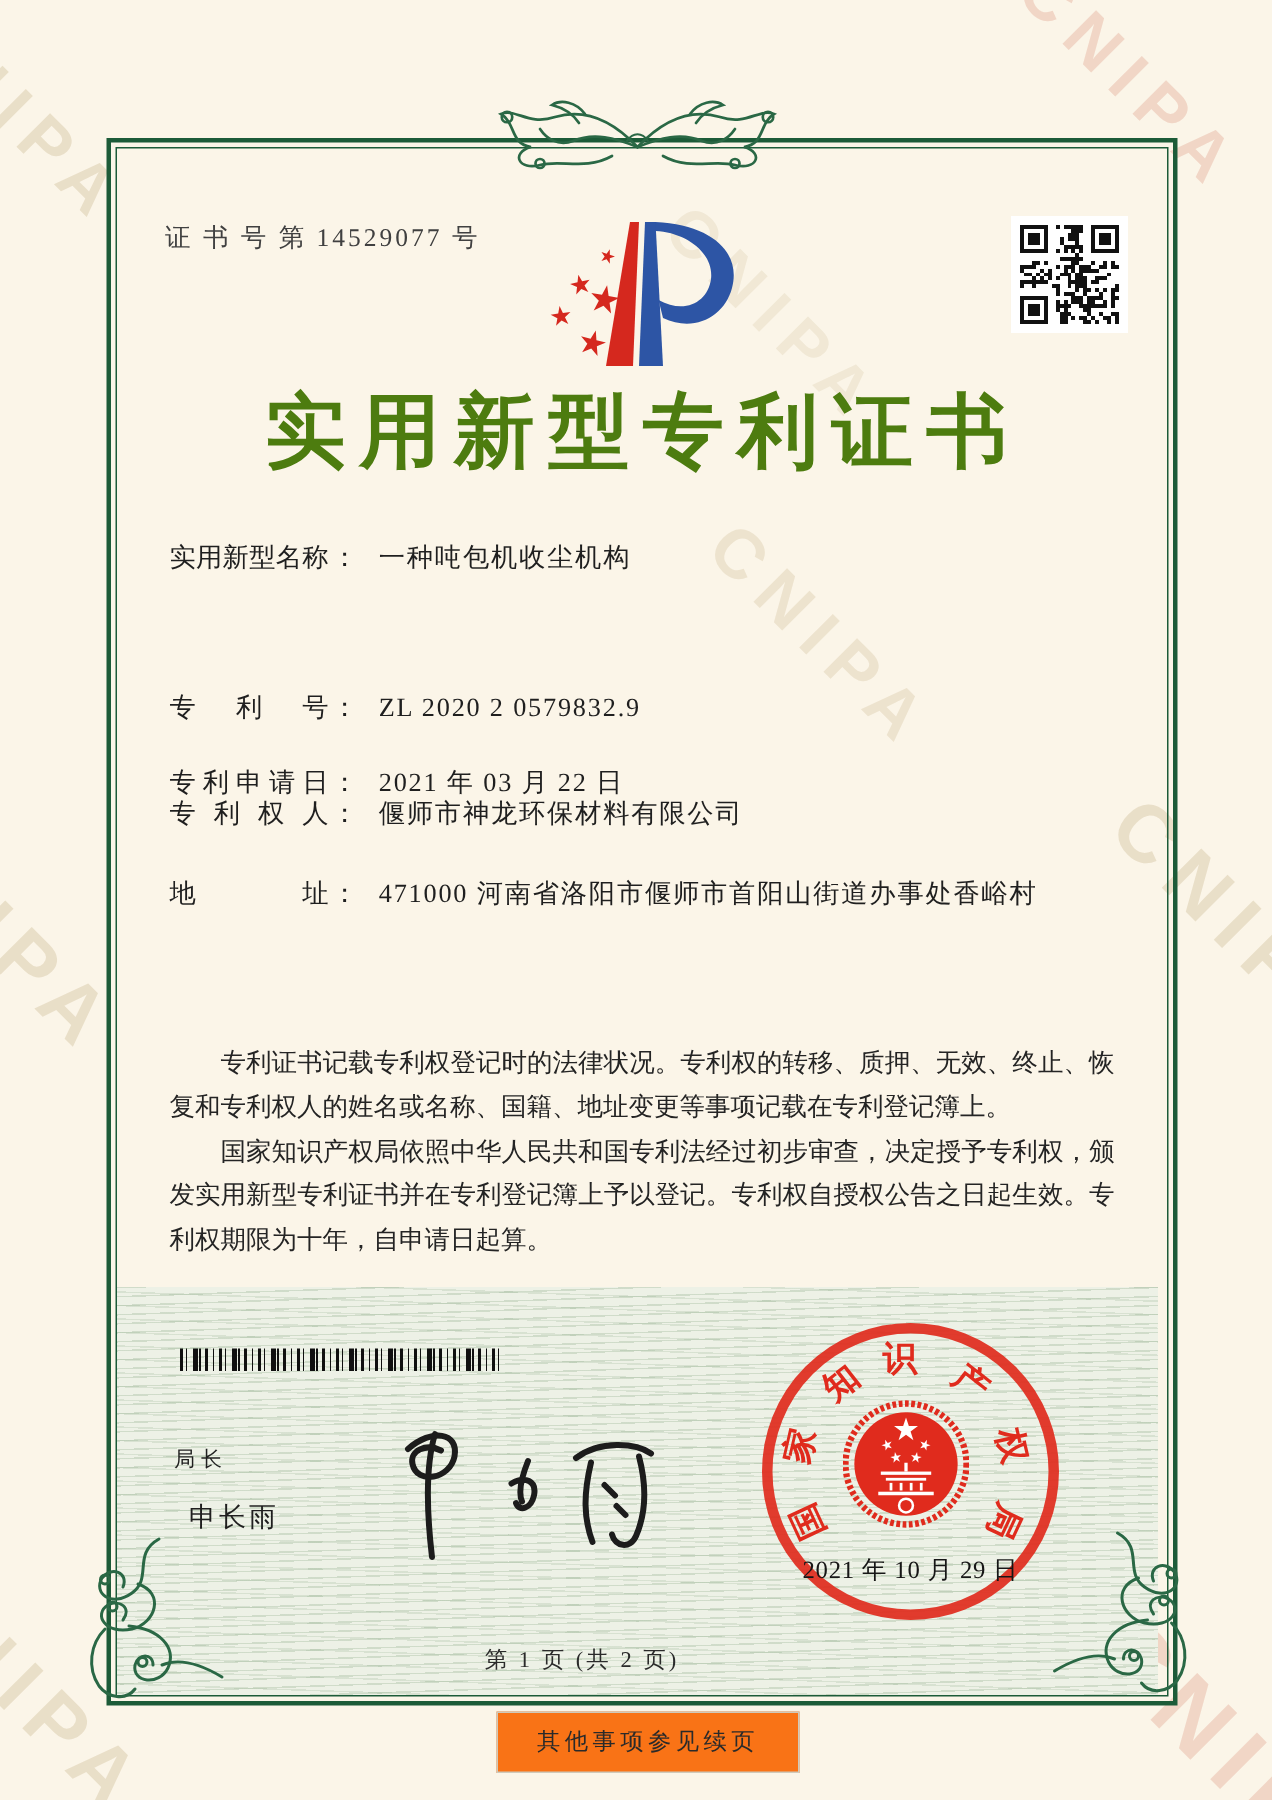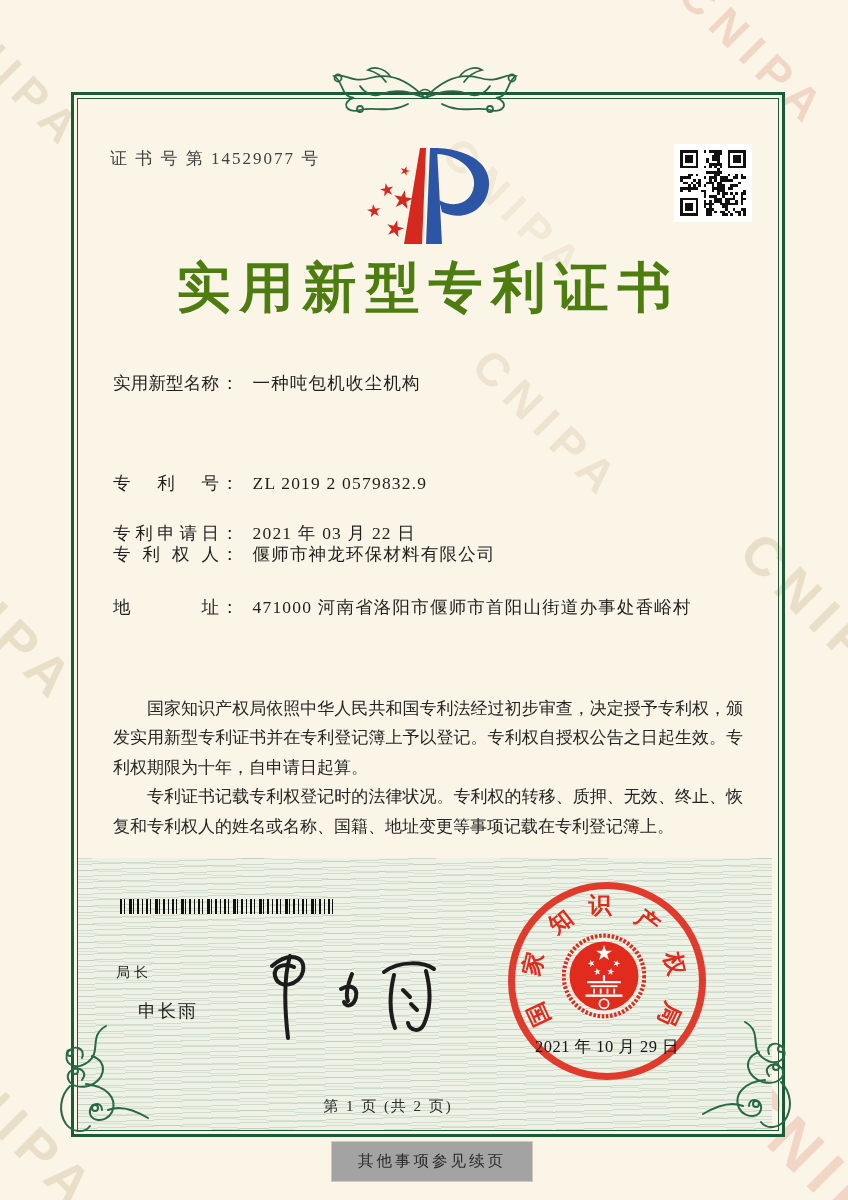--- a/index.html
+++ b/index.html
@@ -45,21 +45,21 @@
   .qr-pad{
     position:absolute; left:674px; top:144px; width:78px; height:78px;
     background:#fff; z-index:3;
   }
   .qr-pad svg{ position:absolute; left:6px; top:6px; }
   .title{
     position:absolute; left:0; top:252px; width:100%; text-align:center; z-index:3;
     font-size:54px; font-weight:bold; letter-spacing:9px; text-indent:9px; color:#4d7c0f;
   }
   
-  .row{ position:absolute; left:113px; z-index:3; font-size:17.5px; white-space:nowrap;margin-top:12px; }
+  .row{ position:absolute; left:113px; z-index:3; font-size:17.5px; white-space:nowrap; }
   .flabel{
     display:inline-block; width:106px; text-align:justify; text-align-last:justify;
     vertical-align:bottom;
   }
   .colon{ margin-left:2px; }
   .fvalue{ margin-left:14px; letter-spacing:1.2px; }
   .pair2{ margin-left:62px; }
   .pair2 .flabel{ width:auto; letter-spacing:2px; }
   
   .body-text{
@@ -72,21 +72,21 @@
     position:absolute; left:120px; top:899px; width:216px; height:15px; z-index:3;
     background:repeating-linear-gradient(90deg,
       #101010 0 2px, transparent 2px 4px,
       #101010 4px 5px, transparent 5px 9px,
       #101010 9px 12px, transparent 12px 13px,
       #101010 13px 14px, transparent 14px 17px,
       #101010 17px 19px, transparent 19px 22px,
       #101010 22px 23px, transparent 23px 26px);
   }
   .signer-title{ position:absolute; left:116px; top:964px; font-size:14px; letter-spacing:4px; z-index:3; }
-  .signer-name{ position:absolute; left:126px; top:999px; font-size:18px; letter-spacing:2px; z-index:3;margin-left:12px; }
+  .signer-name{ position:absolute; left:126px; top:999px; font-size:18px; letter-spacing:2px; z-index:3; }
   .signature{ position:absolute; left:248px; top:942px; width:210px; height:105px; z-index:3; }
   .seal{
     position:absolute; left:508px; top:882px; width:198px; height:198px; z-index:4;
   }
   .seal-ring{
     position:absolute; left:0; top:0; width:184px; height:184px;
     border:7px solid rgba(224,43,29,0.92); border-radius:50%;
   }
   .seal-char{
     position:absolute; font-size:23px; font-weight:bold; color:#e02b1d;
@@ -96,21 +96,21 @@
   .seal-date{
     position:absolute; left:508px; top:1036px; width:198px; text-align:center; z-index:5;
     font-size:16.5px; color:#161616; letter-spacing:0.5px; white-space:nowrap;
   }
   .page-info{
     position:absolute; left:0; top:1097px; width:776px; text-align:center; z-index:3;
     font-size:15px; letter-spacing:2px; color:#2b2b2b;
   }
   .cont-note{
     position:absolute; left:331px; top:1141px; z-index:3;
-    background:#a3a3a3; border:1px solid #cfcabb; padding:9px 26px;
+    background:#f97316; border:1px solid #cfcabb; padding:9px 26px;
     font-size:15.5px; letter-spacing:3px; color:#2a2a2a;
   }
 </style>
 </head>
 <body>
 
 <div class="page">
 
   <div class="wm" style="left:-38px; top:-12px; font-size:46px;">CNIPA</div>
   <div class="wm pink" style="left:706px; top:-34px; font-size:46px;">CNIPA</div>
@@ -478,35 +478,35 @@
         <rect x="24" y="24" width="1" height="1" fill="#111"></rect>
       </svg>
   </div>
 
   <div class="title">实用新型专利证书</div>
 
   <div class="row" style="top:359px;">
     <span class="flabel">实用新型名称</span><span class="colon">：</span><span class="fvalue">一种吨包机收尘机构</span>
   </div>
   <div class="row" style="top:459px;">
-    <span class="flabel">专利号</span><span class="colon">：</span><span class="fvalue">ZL 2019 2 0579832.9</span>
+    <span class="flabel">专利号</span><span class="colon">：</span><span class="fvalue">ZL 2020 2 0579832.9</span>
   </div>
   <div class="row" style="top:509px;">
     <span class="flabel">专利申请日</span><span class="colon">：</span><span class="fvalue">2021 年 03 月 22 日</span>
   </div>
   <div class="row" style="top:530px;">
     <span class="flabel">专利权人</span><span class="colon">：</span><span class="fvalue">偃师市神龙环保材料有限公司</span>
   </div>
   <div class="row" style="top:583px;">
     <span class="flabel">地址</span><span class="colon">：</span><span class="fvalue">471000 河南省洛阳市偃师市首阳山街道办事处香峪村</span>
   </div>
 
   <div class="body-text">
+    <p>专利证书记载专利权登记时的法律状况。专利权的转移、质押、无效、终止、恢复和专利权人的姓名或名称、国籍、地址变更等事项记载在专利登记簿上。</p>
     <p>国家知识产权局依照中华人民共和国专利法经过初步审查，决定授予专利权，颁发实用新型专利证书并在专利登记簿上予以登记。专利权自授权公告之日起生效。专利权期限为十年，自申请日起算。</p>
-    <p>专利证书记载专利权登记时的法律状况。专利权的转移、质押、无效、终止、恢复和专利权人的姓名或名称、国籍、地址变更等事项记载在专利登记簿上。</p>
   </div>
 
   <div class="barcode"></div>
 
   <div class="signer-title">局长</div>
   <div class="signer-name">申长雨</div>
 
   <svg class="signature" viewBox="0 0 210 105">
     <g stroke="#1c1c1c" stroke-width="4" fill="none" stroke-linecap="round" stroke-linejoin="round">
       <path d="M42,14 C36,34 36,62 40,96"></path>

